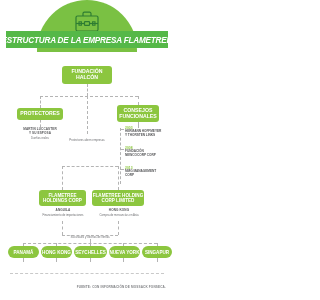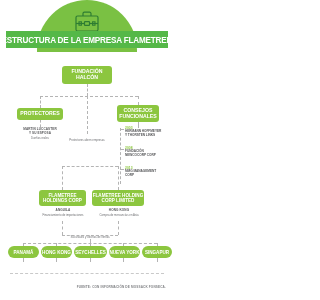--- a/index.html
+++ b/index.html
@@ -14,20 +14,21 @@
     font-family: "Liberation Sans", sans-serif;
     position: relative;
   }
 
   
   #header {
     position: absolute;
     left: 0; top: 0;
     width: 174px;
     height: 52px;
+    font-style: italic;
   }
   .dome {
     position: absolute;
     left: 37px;
     top: 0px;
     width: 100px;
     height: 52px;
     background: #7ac143;
     border-radius: 50px 50px 0 0;
   }

